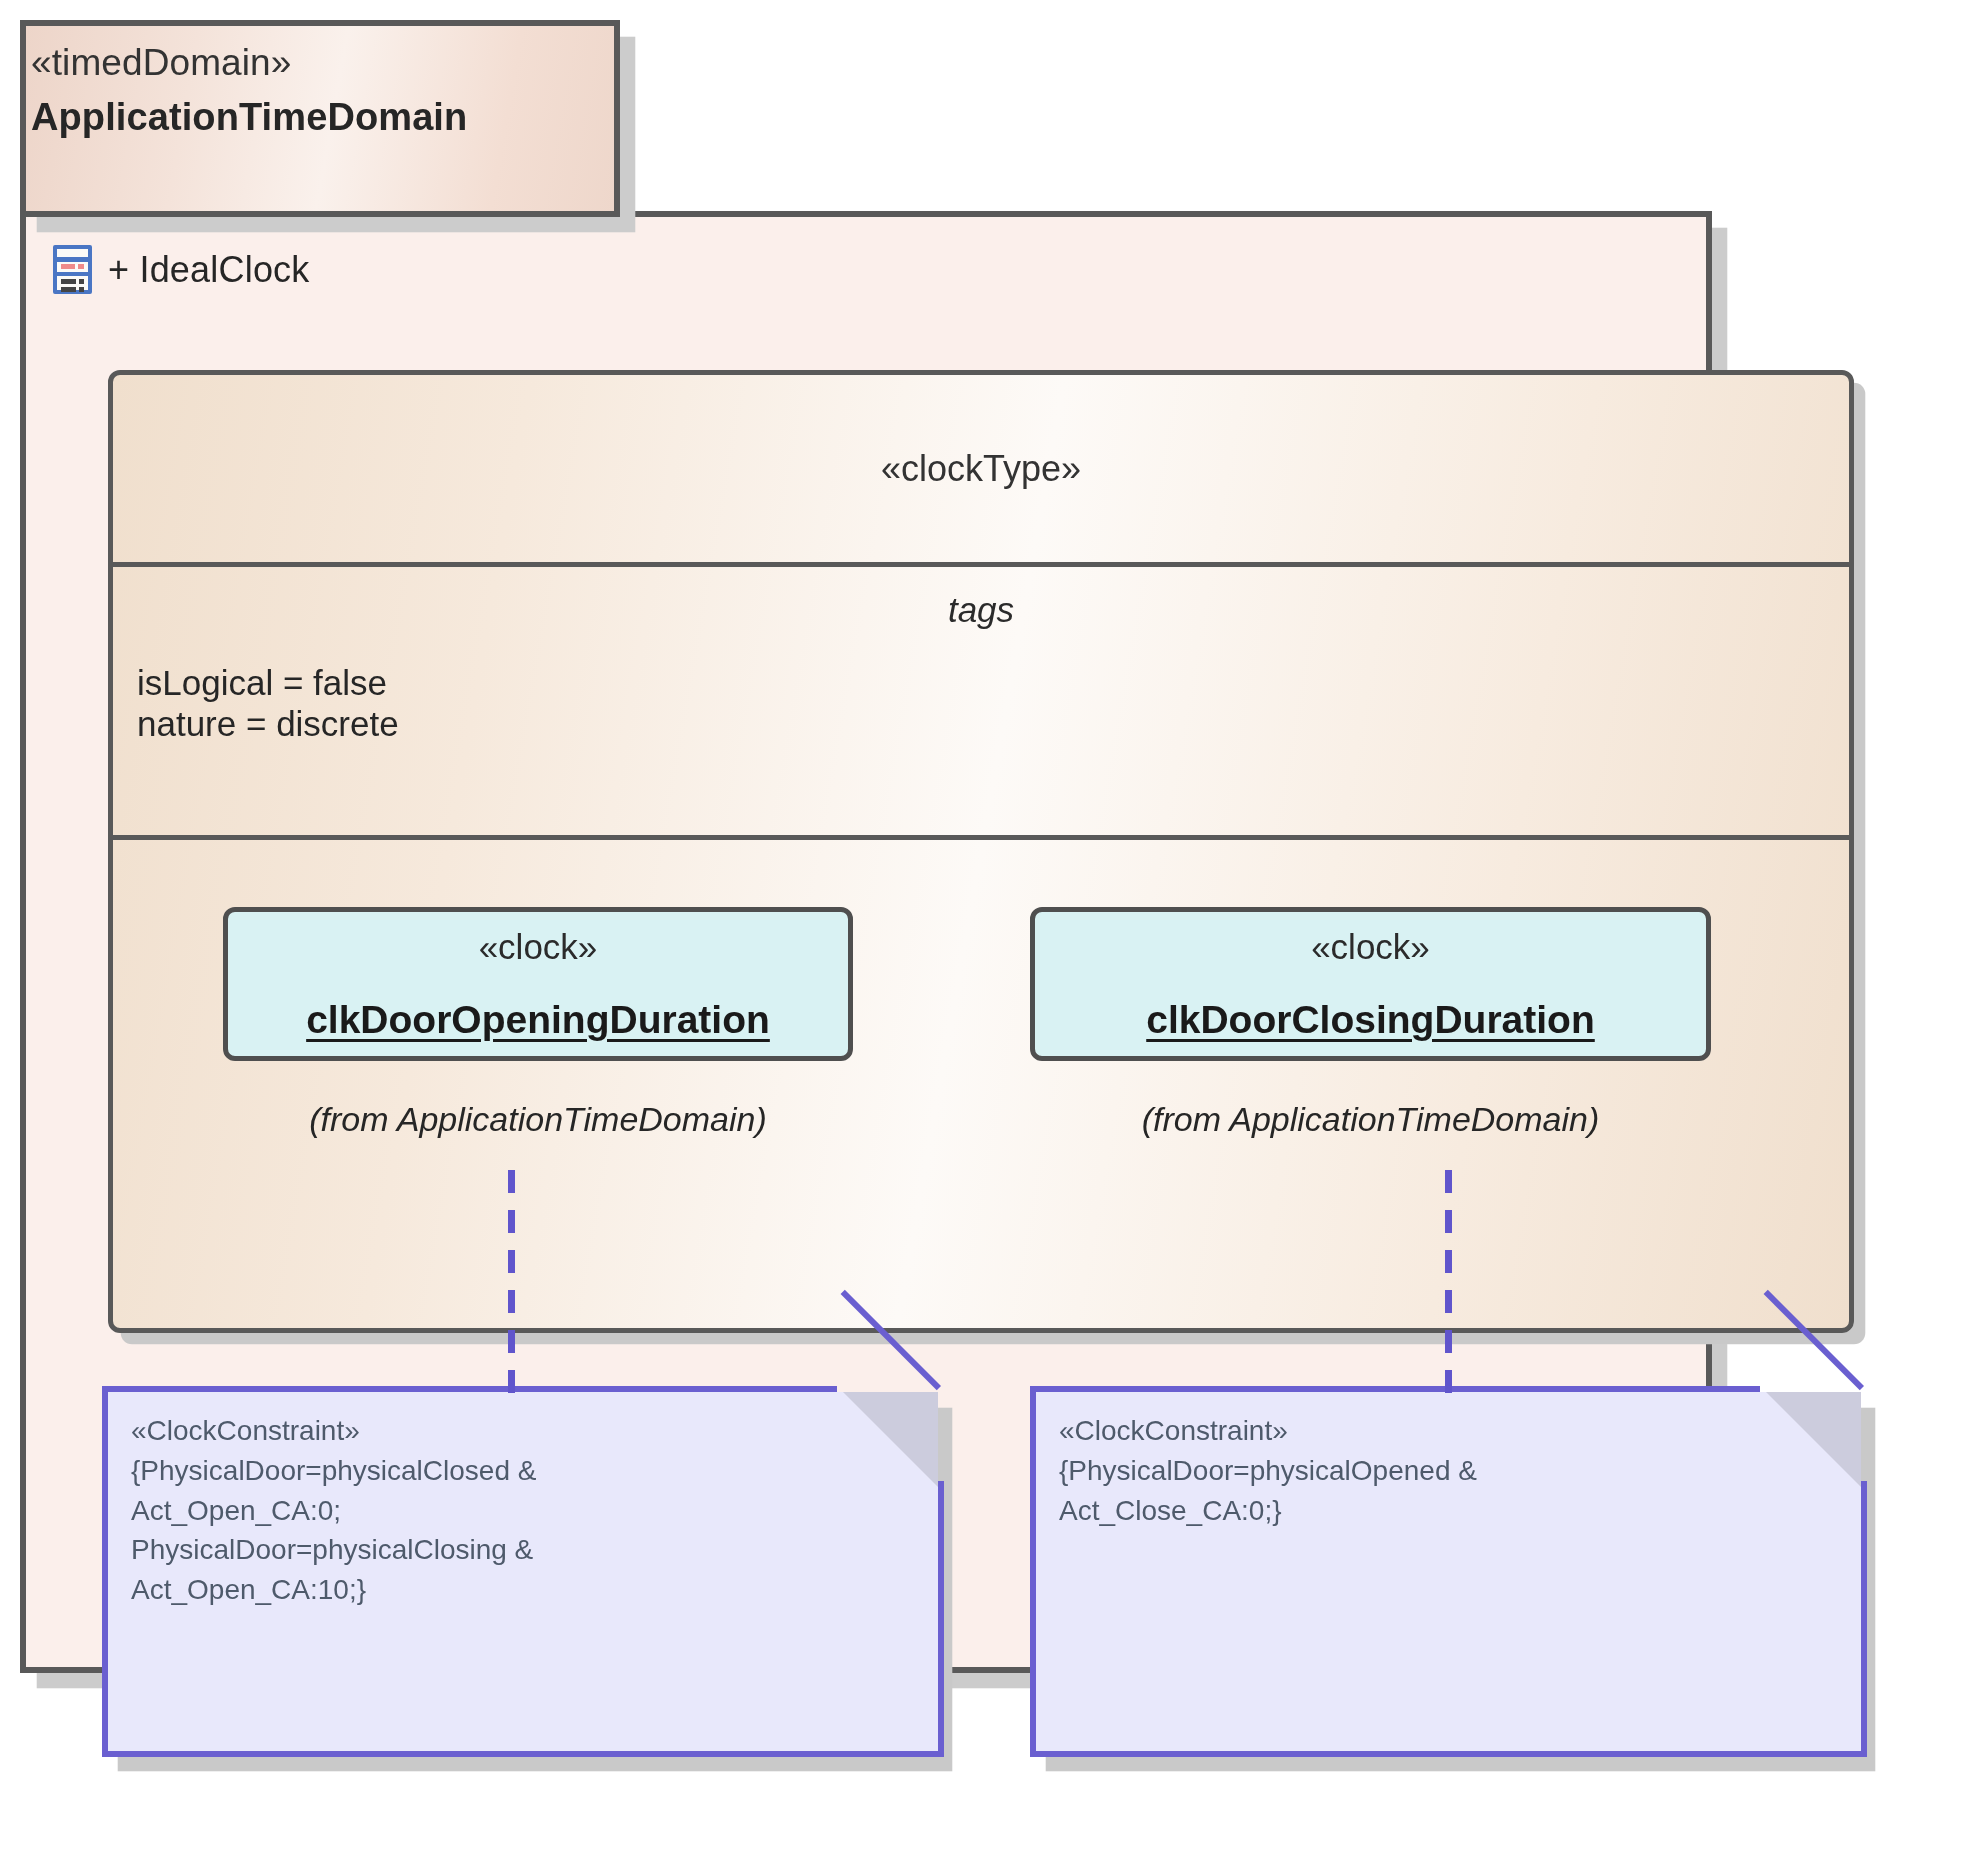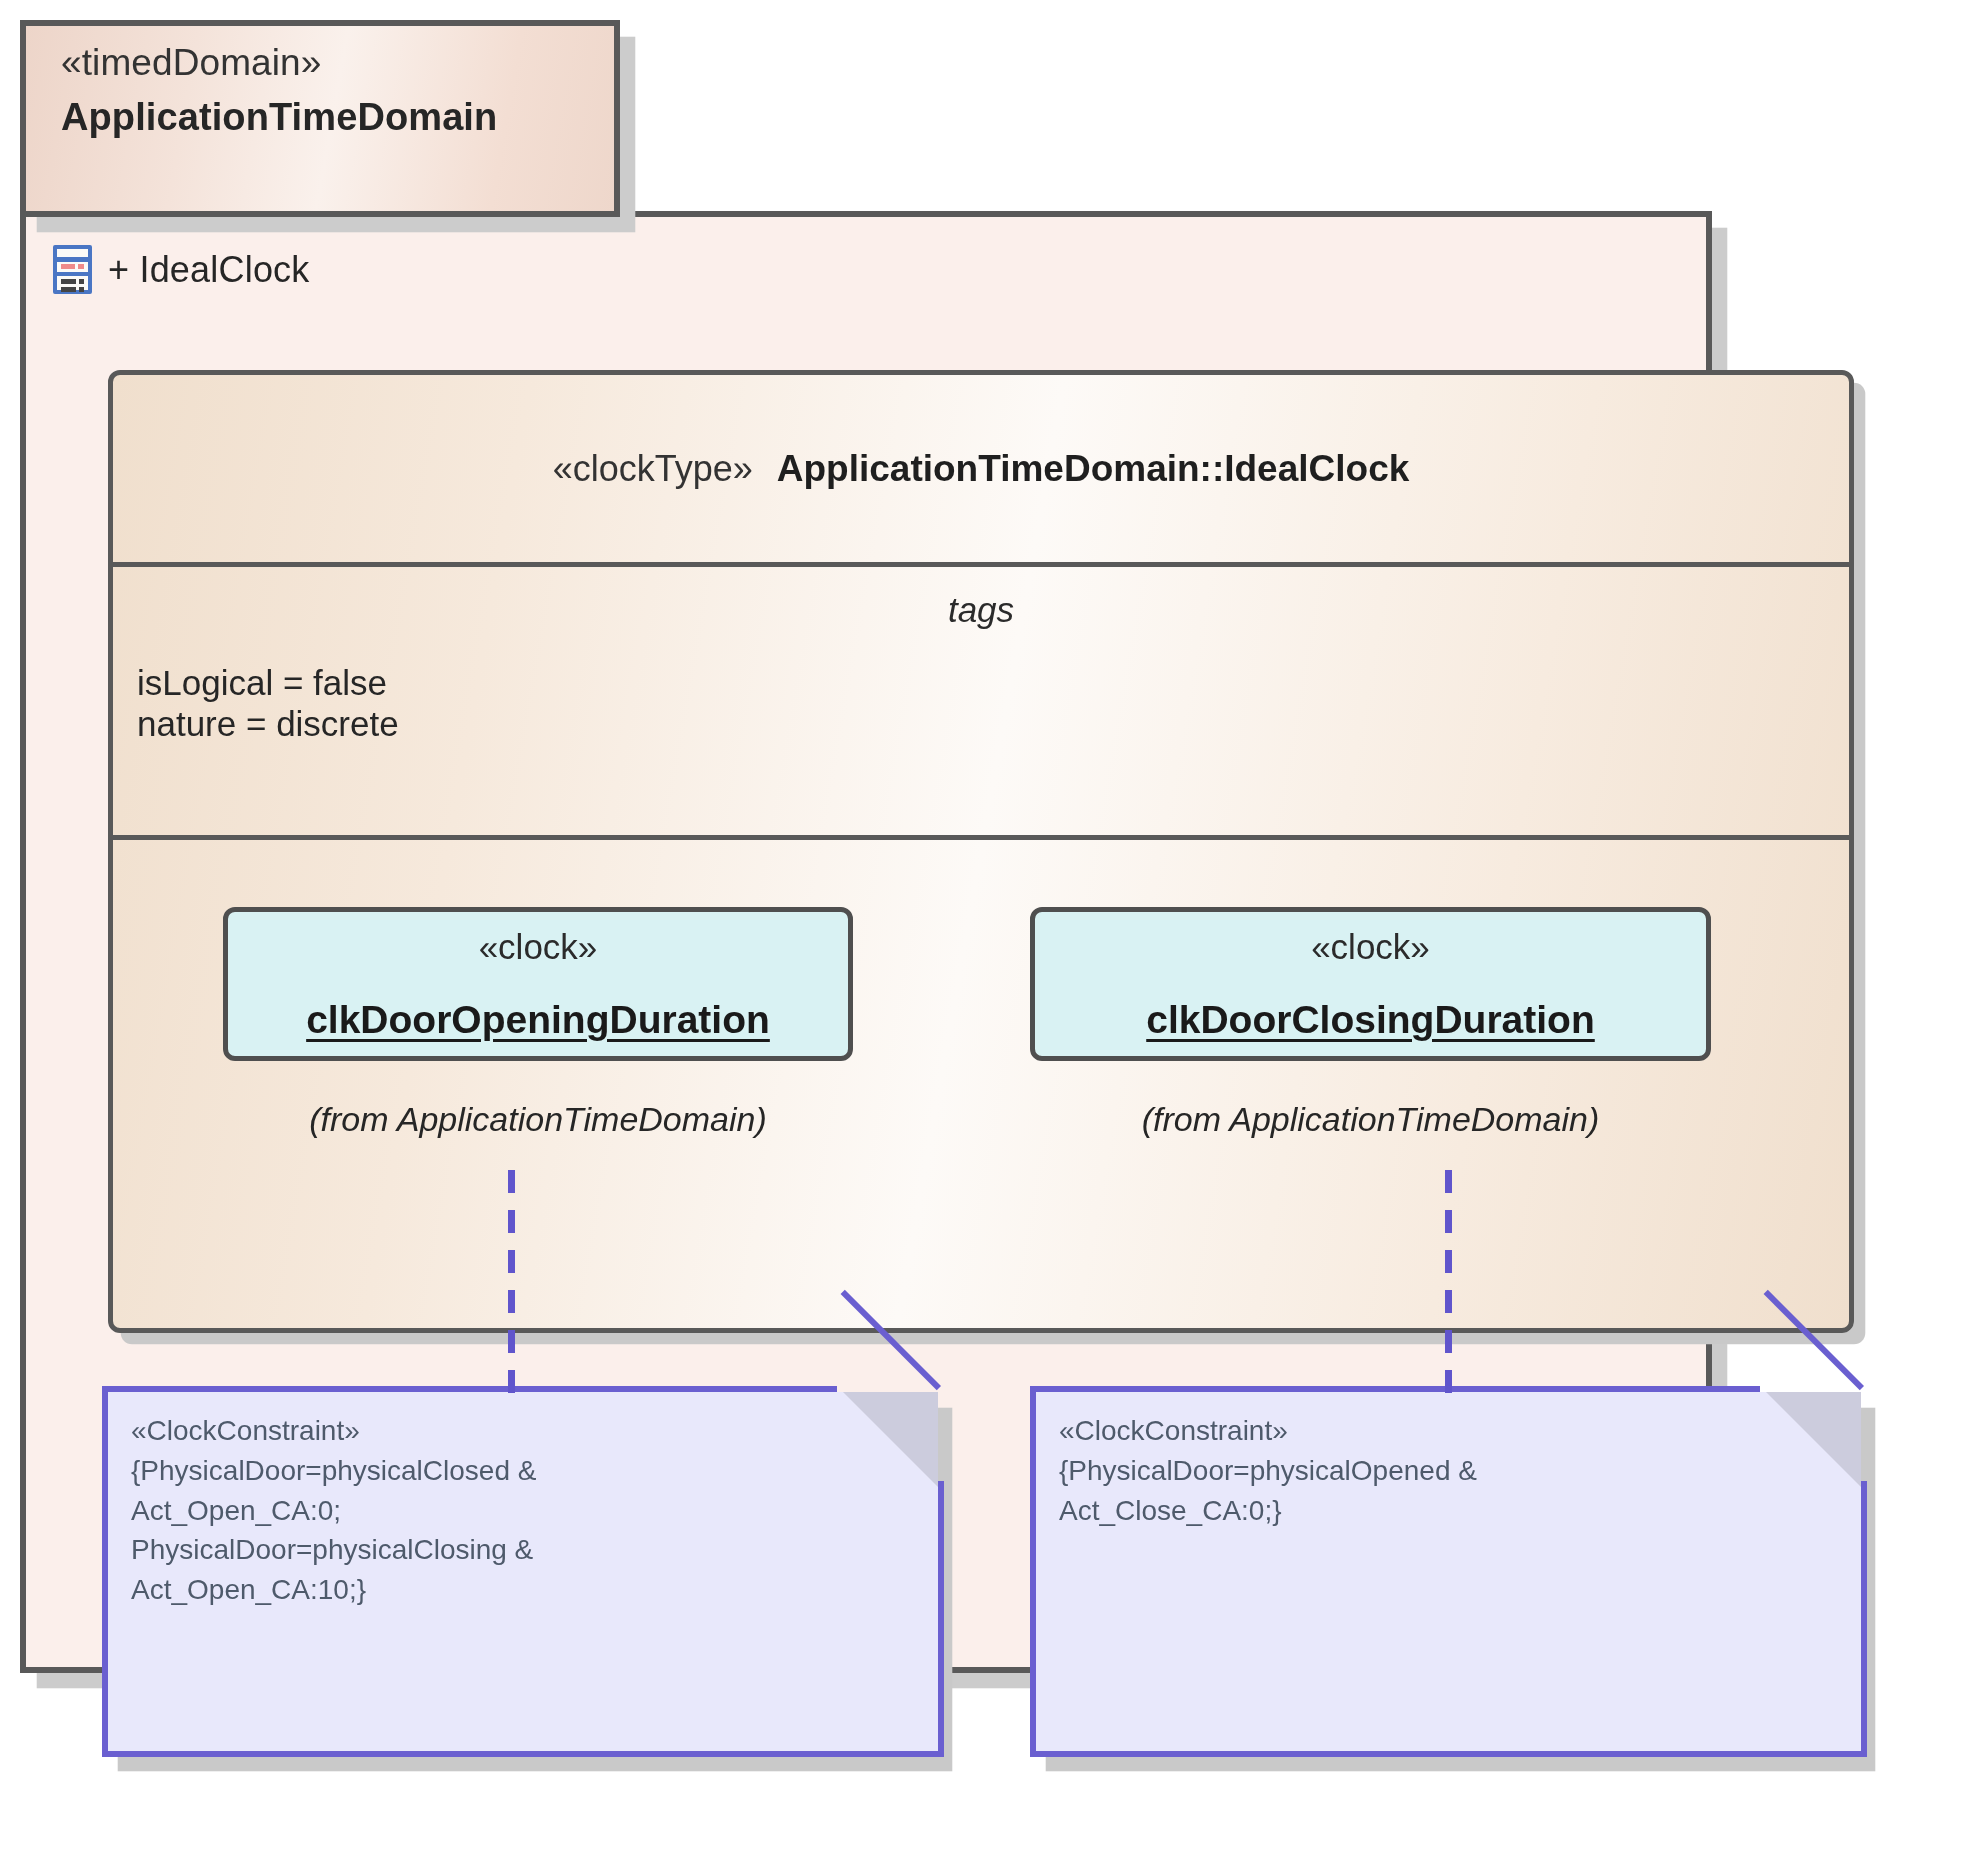--- a/index.html
+++ b/index.html
@@ -13,22 +13,21 @@
   #package-tab{
     position:absolute;left:20px;top:20px;width:600px;height:197px;
     border:6px solid #595959;
     background:linear-gradient(100deg,#edd5c9 0%,#f4e3da 28%,#faf1ec 52%,#f3ded3 80%,#eed7cb 100%);
     box-sizing:border-box;
     box-shadow:16px 16px 0 -0.7px #cccccc;
     z-index:3;
   }
   #package-tab .tab-inner{
     position:absolute;left:0;right:0;top:17.5px;
-    padding-left:23px;
-    margin-left:12px;
+    padding-left:5px;
   }
   .tab-stereotype{
     font-size:37px;color:#333333;line-height:1.05;font-weight:400;
     letter-spacing:0.1px;
   }
   .tab-title{
     font-size:38px;color:#262626;font-weight:bold;line-height:1.05;
     margin-top:16px;letter-spacing:0.1px;
   }
 
@@ -174,21 +173,20 @@
       <div class="d3"></div>
       <div class="d4"></div>
     </div>
     <div id="member-label">+ IdealClock</div>
   </div>
 
   <div id="clocktype-box">
 
     <div id="clocktype-header">
       <div class="ct-stereotype">«clockType»</div>
-      <div class="ct-name">ApplicationTimeDomain::IdealClock</div>
     </div>
 
     <div id="clocktype-tags">
       <div id="tags-caption">tags</div>
       <div id="tags-list">
         <div class="tag-line">isLogical = false</div>
         <div class="tag-line">nature = discrete</div>
       </div>
     </div>
 

